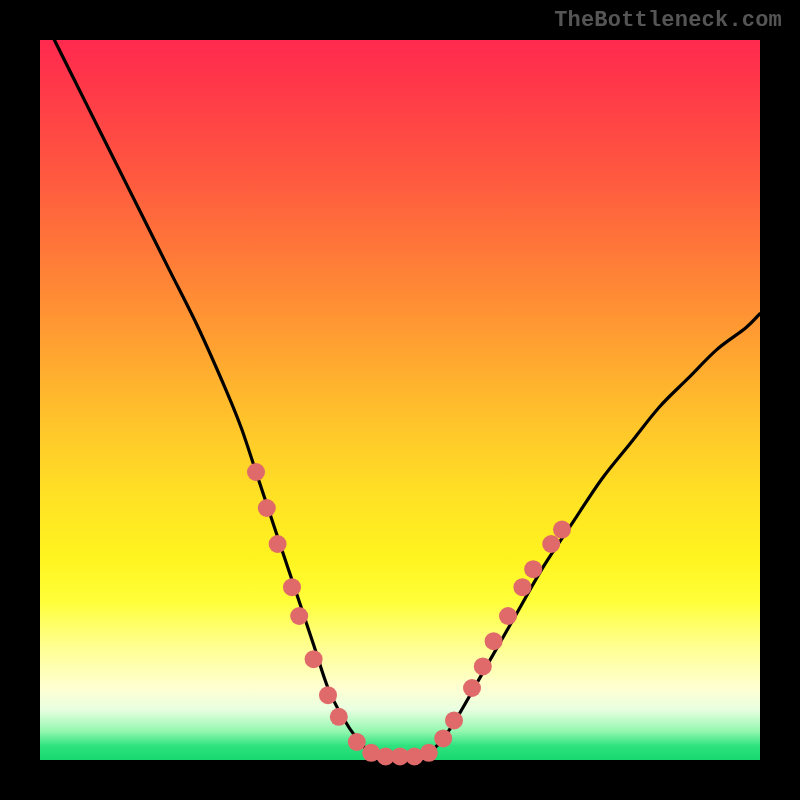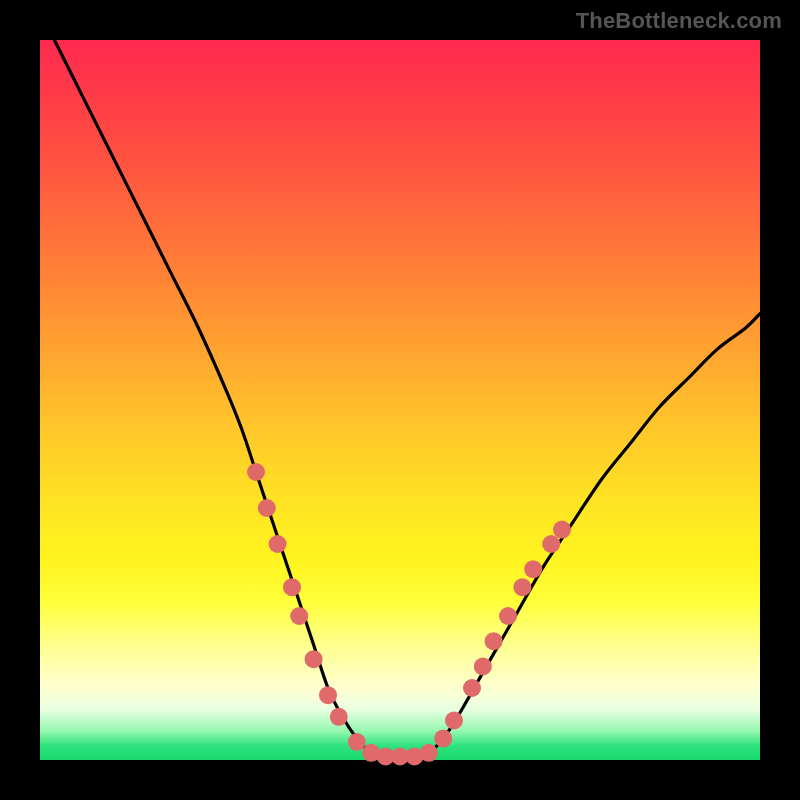--- a/index.html
+++ b/index.html
@@ -36,21 +36,21 @@
       #e8ffe0 93%,
       #94f7b0 96%,
       #2fe37f 98%,
       #17d86e 100%
     );
   }
   .watermark {
     position: absolute;
     top: 8px;
     right: 18px;
-    font-family: Liberation Sans, sans-serif;
+    font-family: Liberation Mono, monospace;
     font-size: 22px;
     font-weight: 600;
     color: #555;
     letter-spacing: 0.2px;
   }
   svg.curve {
     position: absolute;
     left: 0;
     top: 0;
     width: 720px;

